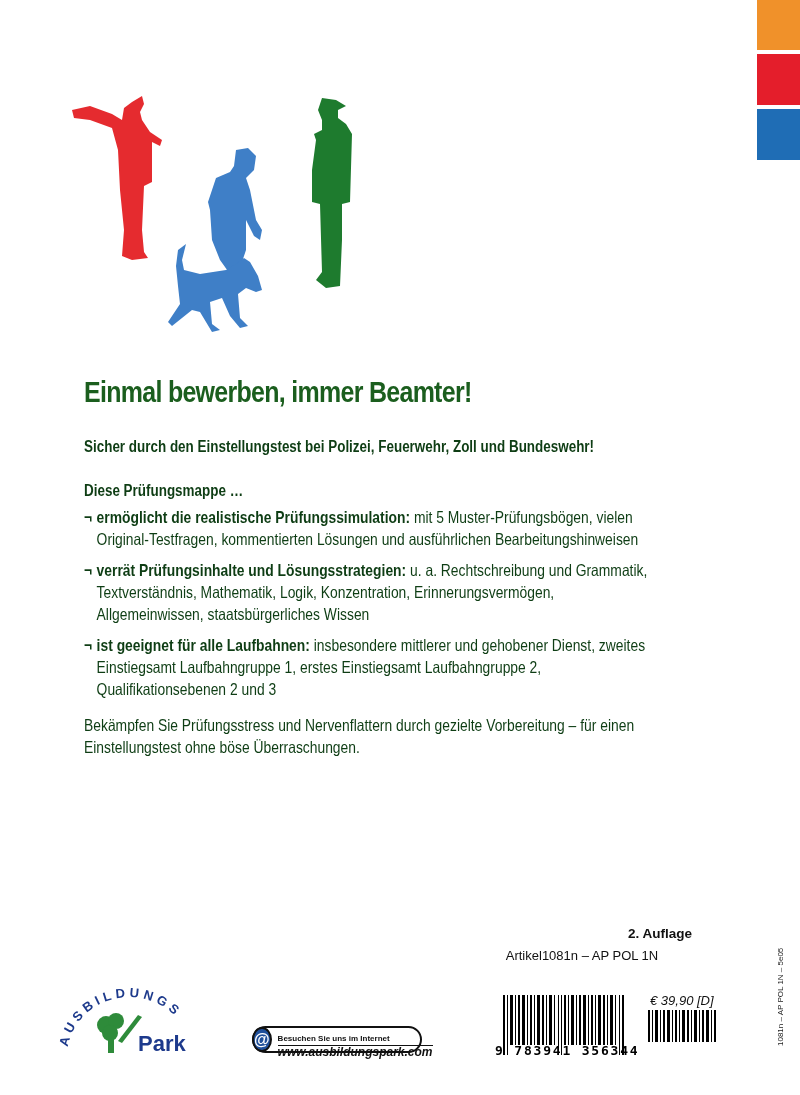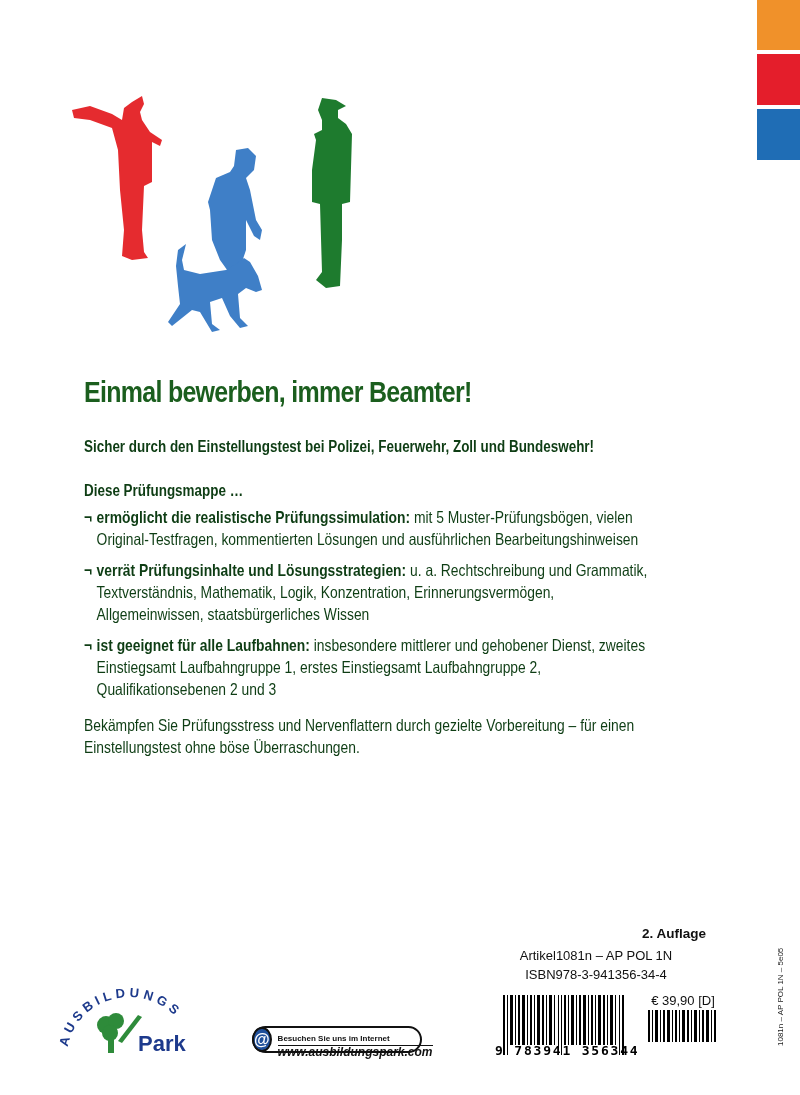--- a/index.html
+++ b/index.html
@@ -37,26 +37,26 @@
   .bullet .mark { position: absolute; left: 0; top: 0; font-weight: bold; }
   .bullet .lead { font-weight: bold; }
   .bullet .line { display: block; white-space: nowrap; }
   .closing {
     position: absolute; left: 84px; top: 714px;
     font-size: 16.5px; line-height: 22px;
     transform: scaleX(0.84); transform-origin: left top; white-space: nowrap;
   }
   .closing span { display: block; }
 
-  .info { position: absolute; left: 486px; top: 926px; width: 220px; color: #111; font-size: 13px; }
+  .info { position: absolute; left: 472px; top: 926px; width: 220px; color: #111; font-size: 13px; }
   .info .edition { text-align: right; font-weight: bold; font-size: 13.5px; height: 20px; }
   .info .row { display: flex; justify-content: center; height: 19px; line-height: 19px; }
   .barcode-main { position: absolute; left: 495px; top: 995px; width: 136px; height: 65px; }
   .barcode-digits { position: absolute; left: 495px; top: 1043px; font-family: "DejaVu Sans Mono", monospace; font-size: 13px; font-weight: bold; color: #000; letter-spacing: 1.8px; background: transparent; text-align: right; }
-  .price { position: absolute; left: 650px; top: 993px; width: 66px; text-align: center; font-size: 13px; color: #111; }
+  .price { position: absolute; left: 650px; top: 993px; width: 66px; text-align: left; font-size: 13px; color: #111; font-style: italic; }
   .barcode-price { position: absolute; left: 648px; top: 1010px; width: 68px; height: 32px; }
   .vert-code {
     position: absolute; left: 776px; top: 1046px;
     font-size: 8px; color: #222; white-space: nowrap;
     transform: rotate(-90deg); transform-origin: left top;
   }
 
   .logo { position: absolute; left: 58px; top: 985px; width: 140px; height: 75px; }
 
   .web-badge {
@@ -152,24 +152,20 @@
     <span class="t1">Besuchen Sie uns im Internet</span>
     <span class="t2">www.ausbildungspark.com</span>
   </div>
 </div>
 
 <div class="info">
   <div class="edition">2. Auflage</div>
   <div class="row">
     <span>Artikel</span>
     <span>1081n – AP POL 1N</span>
-  </div>
-  <div class="row">
-    <span>ISBN</span>
-    <span>978-3-941356-34-4</span>
   </div>
 </div>
 
 <svg class="barcode-main" viewBox="0 0 136 65">
   <g fill="#000">
     <rect x="8" y="0" width="2" height="60"></rect>
       <rect x="12" y="0" width="1" height="60"></rect>
     <rect x="15" y="0" width="3" height="50"></rect>
       <rect x="20" y="0" width="1" height="50"></rect>
     <rect x="23" y="0" width="2" height="50"></rect>

